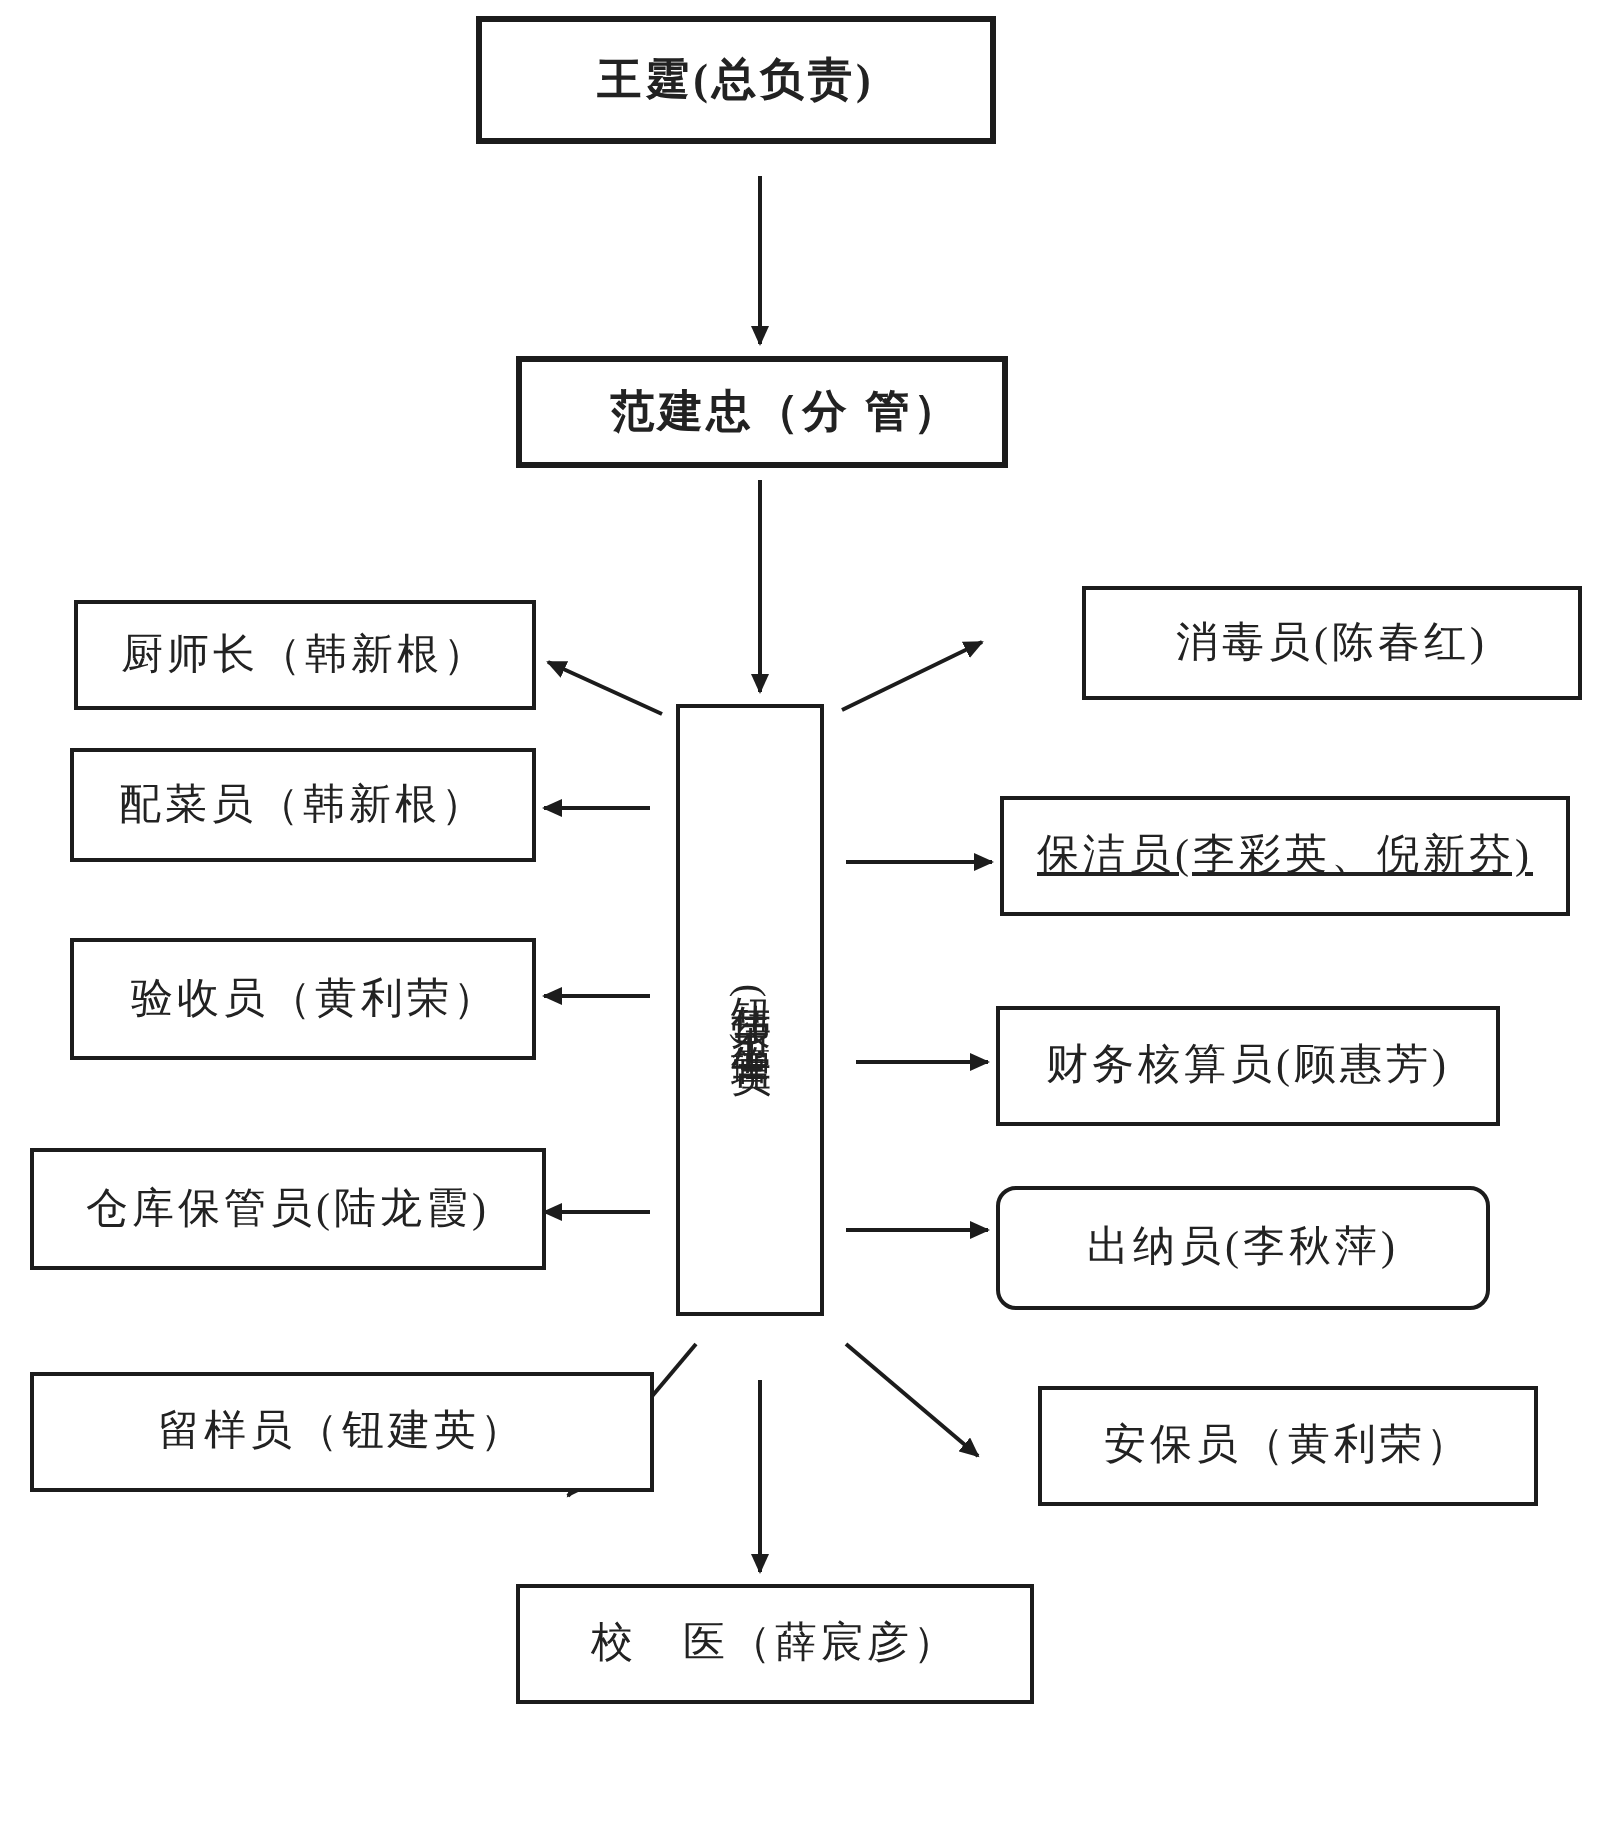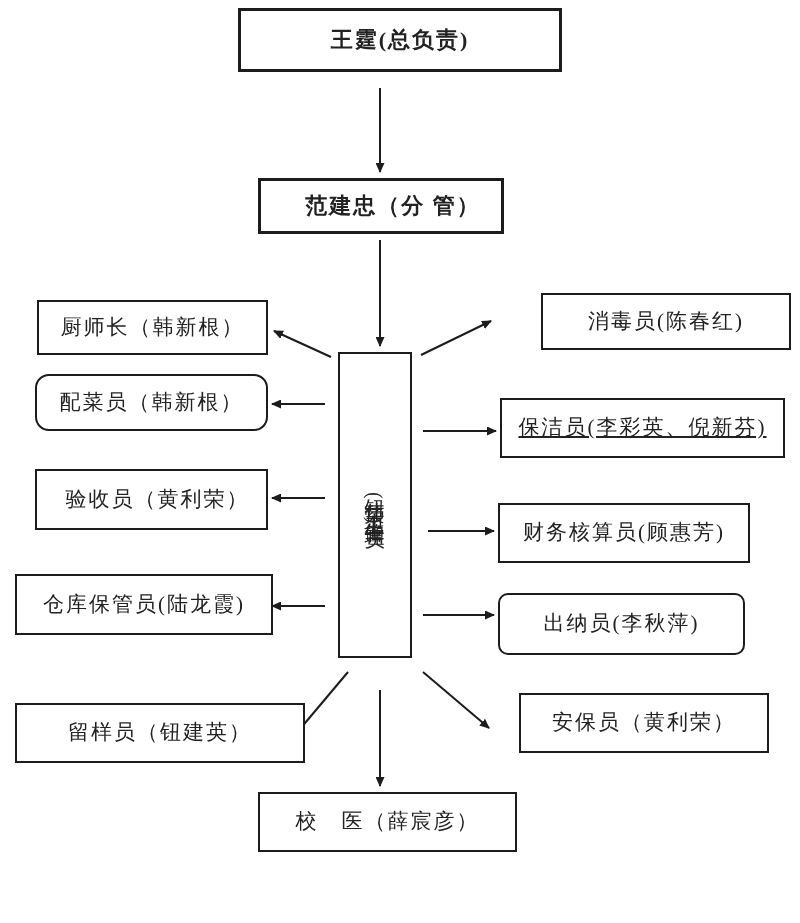--- a/index.html
+++ b/index.html
@@ -72,35 +72,35 @@
       <line x1="325" y1="498" x2="272" y2="498" marker-end="url(#ah)"></line>
       <line x1="428" y1="531" x2="494" y2="531" marker-end="url(#ah)"></line>
       <line x1="325" y1="606" x2="272" y2="606" marker-end="url(#ah)"></line>
       <line x1="423" y1="615" x2="494" y2="615" marker-end="url(#ah)"></line>
       <line x1="348" y1="672" x2="284" y2="748" marker-end="url(#ah)"></line>
       <line x1="380" y1="690" x2="380" y2="786" marker-end="url(#ah)"></line>
       <line x1="423" y1="672" x2="489" y2="728" marker-end="url(#ah)"></line>
     </g>
   </svg>
 
-  <div class="box bold" style="left:238px; top:8px;  width:324px; height:64px;">王霆(总负责)</div>
+  <div class="box bold" style="left:238px; top:8px;  width:260px; height:64px;">王霆(总负责)</div>
 
   <div class="box bold" style="left:258px; top:178px; width:246px; height:56px;padding-left:24px;">范建忠（分 管）</div>
 
   <div class="box vertical" style="left:338px; top:352px; width:74px; height:306px;">钮伟荣(卫生管理员)</div>
 
   <div class="box" style="left:37px; top:300px; width:231px; height:55px;">厨师长（韩新根）</div>
 
-  <div class="box" style="left:35px; top:374px; width:233px; height:57px;border-radius:14px;">配菜员（韩新根）</div>
+  <div class="box" style="left:35px; top:374px; width:233px; height:57px;">配菜员（韩新根）</div>
 
   <div class="box" style="left:35px; top:469px; width:233px; height:61px;padding-left:12px;">验收员（黄利荣）</div>
 
   <div class="box" style="left:15px; top:574px; width:258px; height:61px;">仓库保管员(陆龙霞)</div>
 
-  <div class="box" style="left:15px; top:703px; width:290px; height:60px;">留样员（钮建英）</div>
+  <div class="box" style="left:15px; top:686px; width:312px; height:60px;">留样员（钮建英）</div>
 
   <div class="box" style="left:495px; top:293px; width:250px; height:57px;margin-left:46px;">消毒员(陈春红)</div>
 
   <div class="box" style="left:500px; top:398px; width:285px; height:60px;text-decoration:underline;">保洁员(李彩英、倪新芬)</div>
 
   <div class="box" style="left:498px; top:503px; width:252px; height:60px;">财务核算员(顾惠芳)</div>
 
   <div class="box" style="left:498px; top:593px; width:247px; height:62px;border-radius:10px;">出纳员(李秋萍)</div>
 
   <div class="box" style="left:519px; top:693px; width:250px; height:60px;">安保员（黄利荣）</div>

